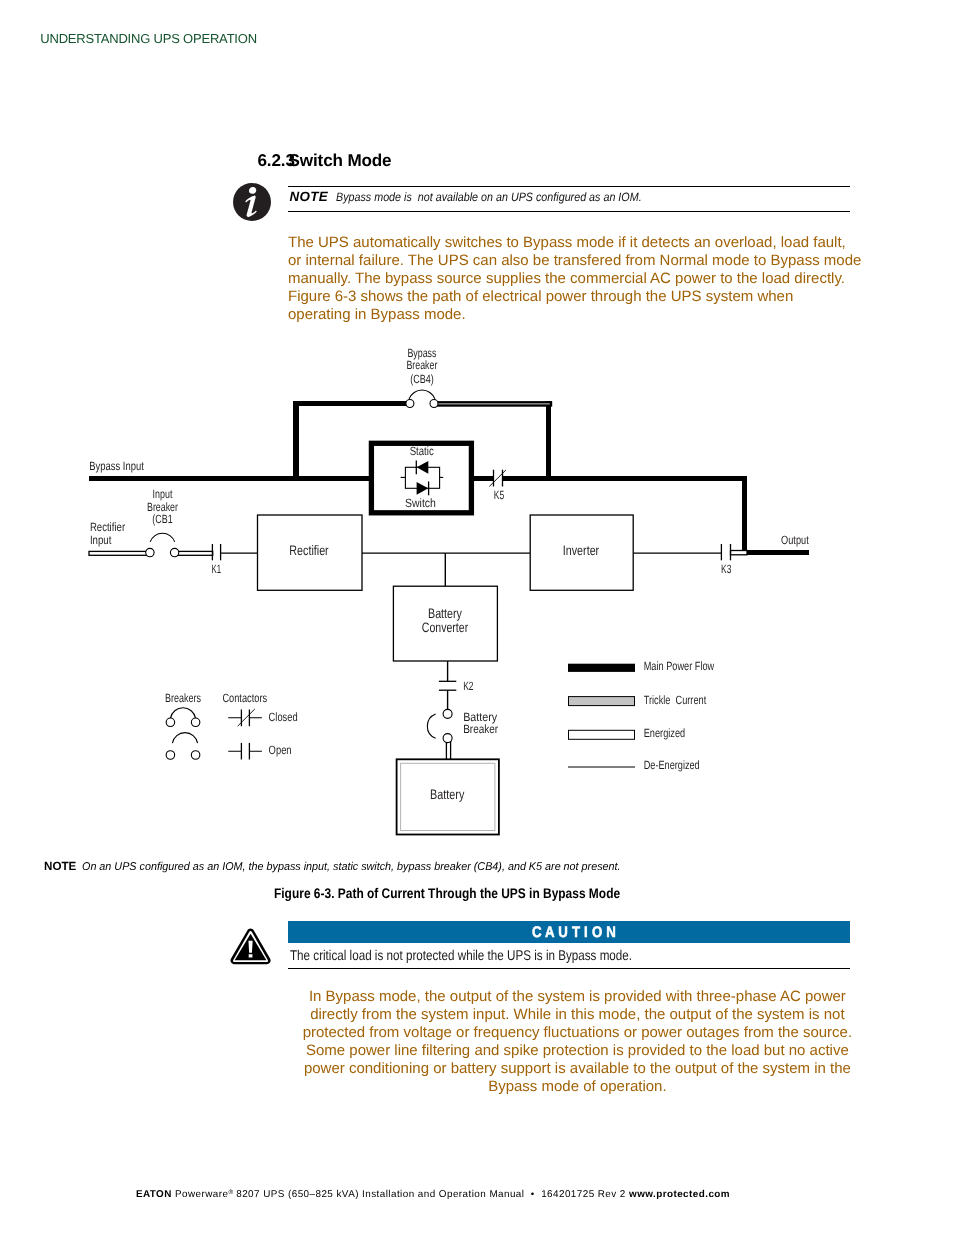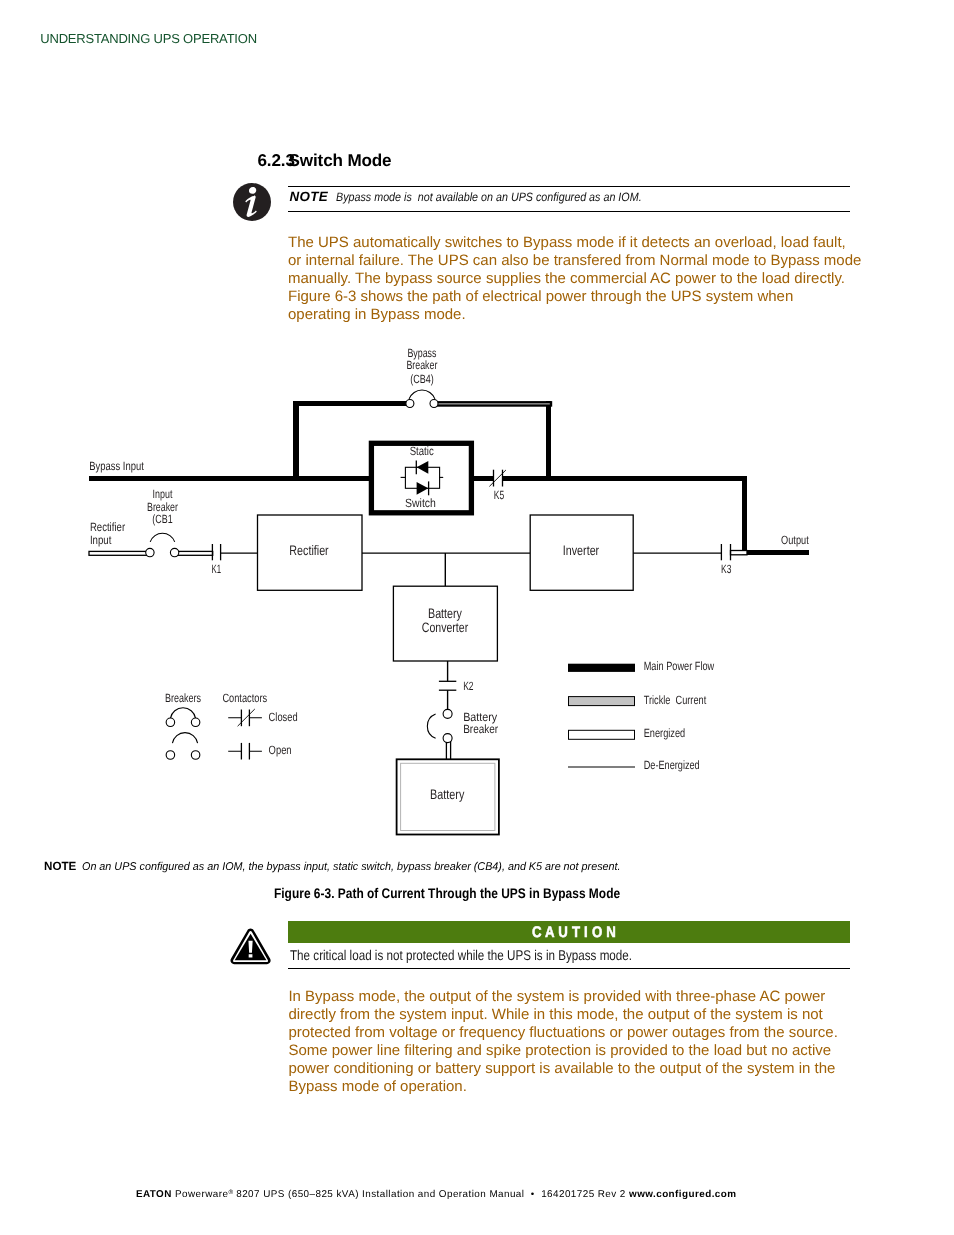--- a/index.html
+++ b/index.html
@@ -21,30 +21,30 @@
   
   #note-top{left:288px;top:185.8px;width:562px;border-top:1.4px solid #000;border-bottom:1.4px solid #000;height:24.2px;}
   #note-top .lbl{position:absolute;left:1.6px;top:1.9px;font-size:13.4px;font-weight:bold;font-style:italic;letter-spacing:0.26px;white-space:nowrap;}
   #note-top .txt{position:absolute;left:47.6px;top:3.0px;font-size:12.1px;font-style:italic;color:#111;white-space:pre;
                  display:inline-block;transform:scaleX(0.888);transform-origin:left center;}
   #info-icon{left:232.9px;top:182.9px;width:38px;height:38px;}
 
   
   .body-para{font-size:15px;line-height:18px;color:#a16207;}
   #para1{left:288px;top:233.5px;width:578px;}
-  #para2{left:288.4px;top:988.3px;width:578px;}
+  #para2{left:288.4px;top:988.3px;width:578px;text-align:center;}
 
   
   #fig-note{left:44.0px;top:858.9px;width:820px;font-size:11.9px;white-space:nowrap;}
   #fig-note .lbl{font-weight:bold;font-style:normal;letter-spacing:0;display:inline-block;transform:scaleX(0.978);transform-origin:left center;}
   #fig-note .txt{font-style:italic;font-size:11.3px;display:inline-block;transform:scaleX(0.954);transform-origin:left center;margin-left:1.5px;}
   #fig-caption{left:273.8px;top:885.3px;font-size:14px;font-weight:bold;white-space:nowrap;display:inline-block;transform:scaleX(0.854);transform-origin:left center;}
 
   
-  #caution-bar{left:287.5px;top:920.8px;width:562px;height:22px;background:#4d7c0f;}
+  #caution-bar{left:287.5px;top:920.8px;width:562px;height:22px;background:#0369a1;}
   #caution-title{position:absolute;left:0;right:0;top:3.4px;text-align:center;color:#fff;font-size:15.4px;font-weight:bold;letter-spacing:0.25px;transform:translateX(5px) scaleX(0.86);-webkit-text-stroke:0.55px #fff;paint-order:stroke fill;}
   #caution-text{left:290.2px;top:947.4px;font-size:14.1px;color:#1a1a1a;white-space:nowrap;display:inline-block;transform:scaleX(0.827);transform-origin:left center;}
   #caution-rule{left:287.5px;top:967.5px;width:562.5px;height:0;border-top:1.4px solid #000;}
   #warn-icon{left:229.2px;top:927.3px;width:43.1px;height:39.8px;}
 
   
   #footer-page{left:38px;top:1238px;font-size:10.2px;font-weight:bold;letter-spacing:0.2px;margin-top:14px;}
   #footer-text{left:135.9px;top:1188.6px;font-size:9.9px;letter-spacing:0.445px;white-space:nowrap;}
   #footer-text b{font-weight:bold;}
   #footer-text .reg{font-size:6.3px;vertical-align:3.2px;letter-spacing:0;}
@@ -210,13 +210,13 @@
 </svg>
 <div class="abs" id="caution-bar">
   <span id="caution-title">C A U T I O N</span>
 </div>
 <div class="abs" id="caution-text">The critical load is not protected while the UPS is in Bypass mode.</div>
 <div class="abs" id="caution-rule"></div>
 
 <div class="abs body-para" id="para2">In Bypass mode, the output of the system is provided with three-phase AC power<br>directly from the system input. While in this mode, the output of the system is not<br>protected from voltage or frequency fluctuations or power outages from the source.<br>Some power line filtering and spike protection is provided to the load but no active<br>power conditioning or battery support is available to the output of the system in the<br>Bypass mode of operation.</div>
 
 <div class="abs" id="footer-page">6-4</div>
-<div class="abs" id="footer-text"><b>EATON</b> <span>Powerware</span><span class="reg">®</span><span> 8207 UPS (650–825 kVA) Installation and Operation Manual</span>&nbsp; <span>•</span>&nbsp; <span>164201725 Rev 2</span> <b>www.configured.com</b></div>
+<div class="abs" id="footer-text"><b>EATON</b> <span>Powerware</span><span class="reg">®</span><span> 8207 UPS (650–825 kVA) Installation and Operation Manual</span>&nbsp; <span>•</span>&nbsp; <span>164201725 Rev 2</span> <b>www.protected.com</b></div>
 
 </body></html>

